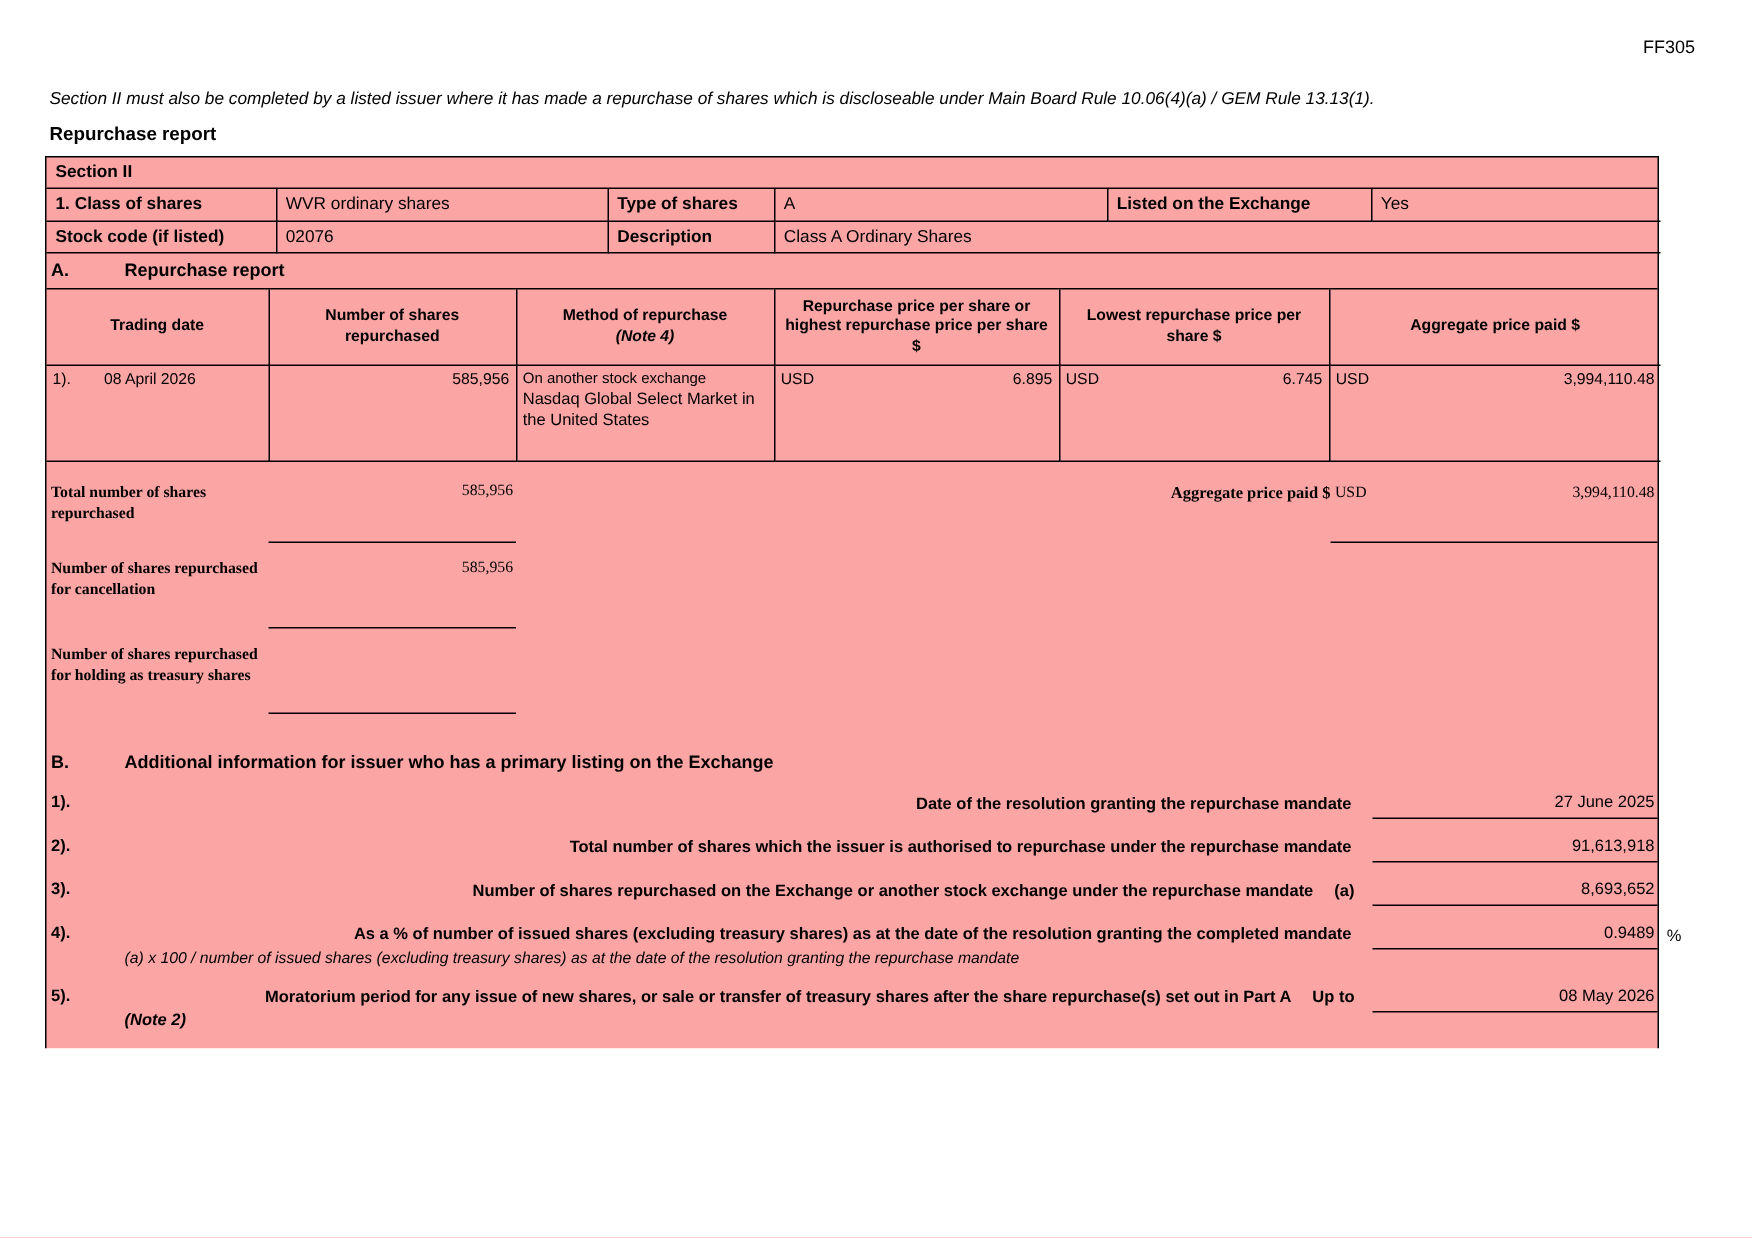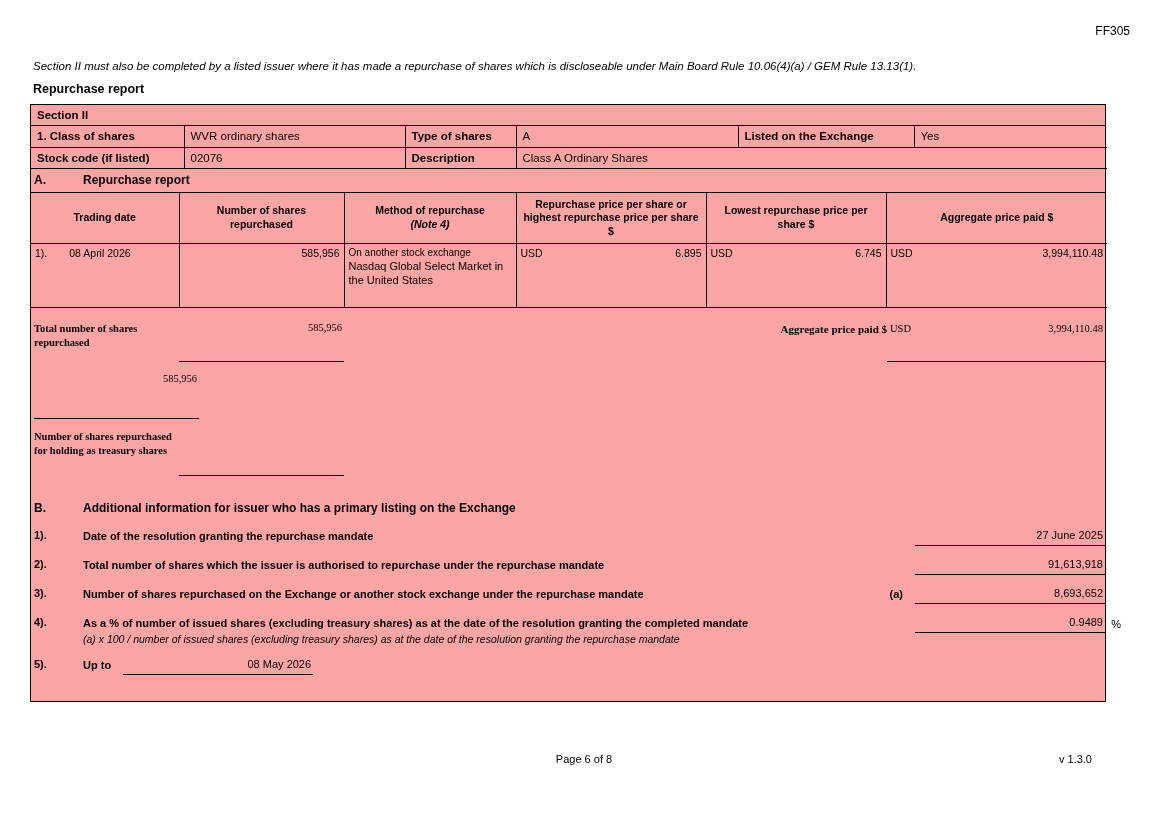--- a/index.html
+++ b/index.html
@@ -1,18 +1,18 @@
 <!DOCTYPE html>
 <html><head>
 <meta charset="utf-8">
 <style>
   * { margin:0; padding:0; box-sizing:border-box; }
   html,body { background:#fff; }
   body { font-family:"Liberation Sans", sans-serif; color:#000; }
-  .page { position:relative; width:1168px; height:825px; background:#fff; overflow:hidden; }
+  .page { position:relative; width:1168px; height:699px; background:#fff; overflow:hidden; }
 
   .form-code { position:absolute; top:24px; right:38px; font-size:12px; }
   .intro-note { position:absolute; top:60px; left:33px; font-size:11.5px; font-style:italic; white-space:nowrap; }
   .doc-title { position:absolute; top:82px; left:33px; font-size:12.5px; font-weight:bold; }
 
   .form-box { position:absolute; top:104px; left:30px; width:1076px; border:1px solid #000; background:#fca5a5; }
 
   .sec-row { border-bottom:1px solid #000; font-weight:bold; font-size:11.5px; padding:4px 6px; }
 
   table { border-collapse:collapse; width:100%; table-layout:fixed; }
@@ -42,21 +42,21 @@
   .t-spacer { flex:1; }
   .agg-label { font-weight:bold; font-size:11px; flex:none; align-self:flex-start; padding-top:1px; }
   .agg-line { width:218px; flex:none; display:flex; justify-content:space-between; border-bottom:1px solid #000; font-size:10.5px; padding:1px 2px 0 3px; margin-right:0; }
 
   .part-b { padding:10px 0 14px 3px; }
   .pb-head { display:flex; font-weight:bold; font-size:12px; margin-bottom:14px; }
   .pb-letter { width:49px; flex:none; }
   .pb-item { display:flex; margin-bottom:12px; align-items:flex-start; position:relative; }
   .pb-num { width:49px; flex:none; font-weight:bold; font-size:11px; }
   .pb-text { flex:1; padding-right:14px; }
-  .pb-main { font-weight:bold; font-size:11px; line-height:1.3; }
+  .pb-main { font-weight:bold; font-size:11px; line-height:1.3;text-align:right; }
   .pb-note { font-style:italic; font-size:10.5px; line-height:1.35; margin-top:1px; }
   .pb-note-bold { font-style:italic; font-weight:bold; font-size:11px; margin-top:2px; }
   .pb-prefix { font-weight:bold; font-size:11px; flex:none; margin-right:12px; padding-top:1px; }
   .pb-value { width:190px; flex:none; text-align:right; font-size:11px; border-bottom:1px solid #000; height:17px; padding-right:2px; position:relative; }
   .pct-suffix { position:absolute; right:-16px; top:2px; font-size:11px; }
 
   .footer-page { position:absolute; top:753px; left:0; width:1168px; text-align:center; font-size:11px; }
   .footer-version { position:absolute; top:753px; right:76px; font-size:11px; }
 </style>
 </head>
@@ -166,20 +166,21 @@
         <div class="t-label">Total number of shares repurchased</div>
         <div class="t-value">585,956</div>
         <div class="t-spacer"></div>
         <div class="agg-label">Aggregate price paid $</div>
         <div class="agg-line">
           <span>USD</span>
           <span>3,994,110.48</span>
         </div>
       </div>
       <div class="t-row t-row-2">
+        <div class="t-label">Number of shares repurchased for cancellation</div>
         <div class="t-value">585,956</div>
       </div>
       <div class="t-row t-row-3">
         <div class="t-label">Number of shares repurchased for holding as treasury shares</div>
         <div class="t-value"></div>
       </div>
     </div>
 
     <div class="part-b">
       <div class="pb-head">
@@ -219,20 +220,24 @@
           <div class="pb-note">(a) x 100 / number of issued shares (excluding treasury shares) as at the date of the resolution granting the repurchase mandate</div>
         </div>
         <div class="pb-value">
           <span>0.9489</span>
           <span class="pct-suffix">%</span>
         </div>
       </div>
 
       <div class="pb-item">
         <span class="pb-num">5).</span>
+        <div class="pb-text">
+          <div class="pb-main">Moratorium period for any issue of new shares, or sale or transfer of treasury shares after the share repurchase(s) set out in Part A</div>
+          <div class="pb-note-bold">(Note 2)</div>
+        </div>
         <span class="pb-prefix">Up to</span>
         <div class="pb-value">08 May 2026</div>
       </div>
     </div>
 
   </div>
 
   <div class="footer-page">Page 6 of 8</div>
   <div class="footer-version">v 1.3.0</div>
 

